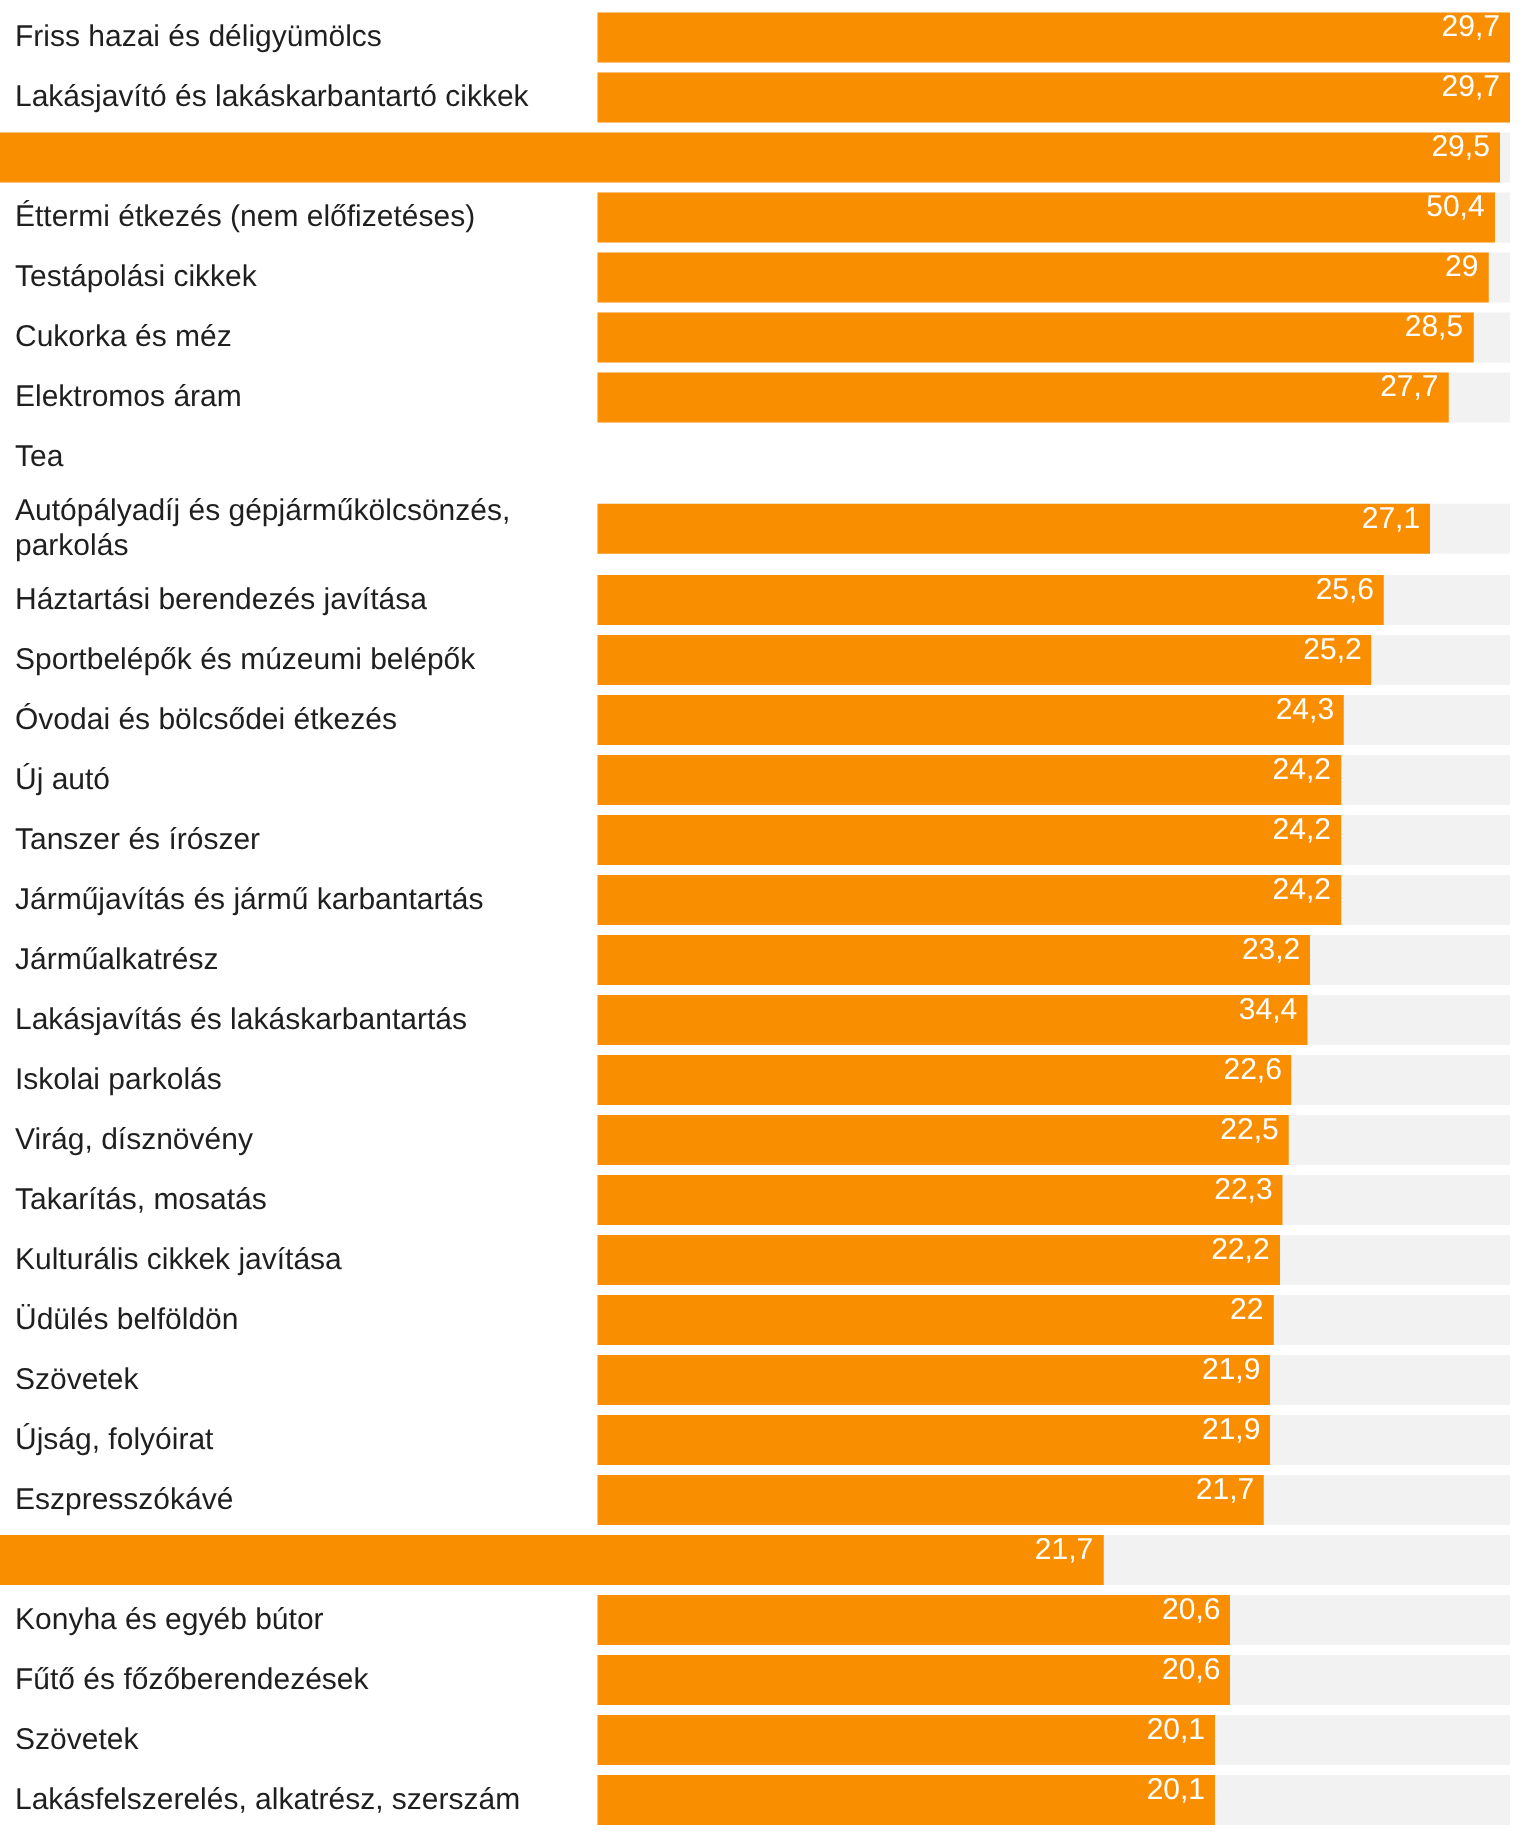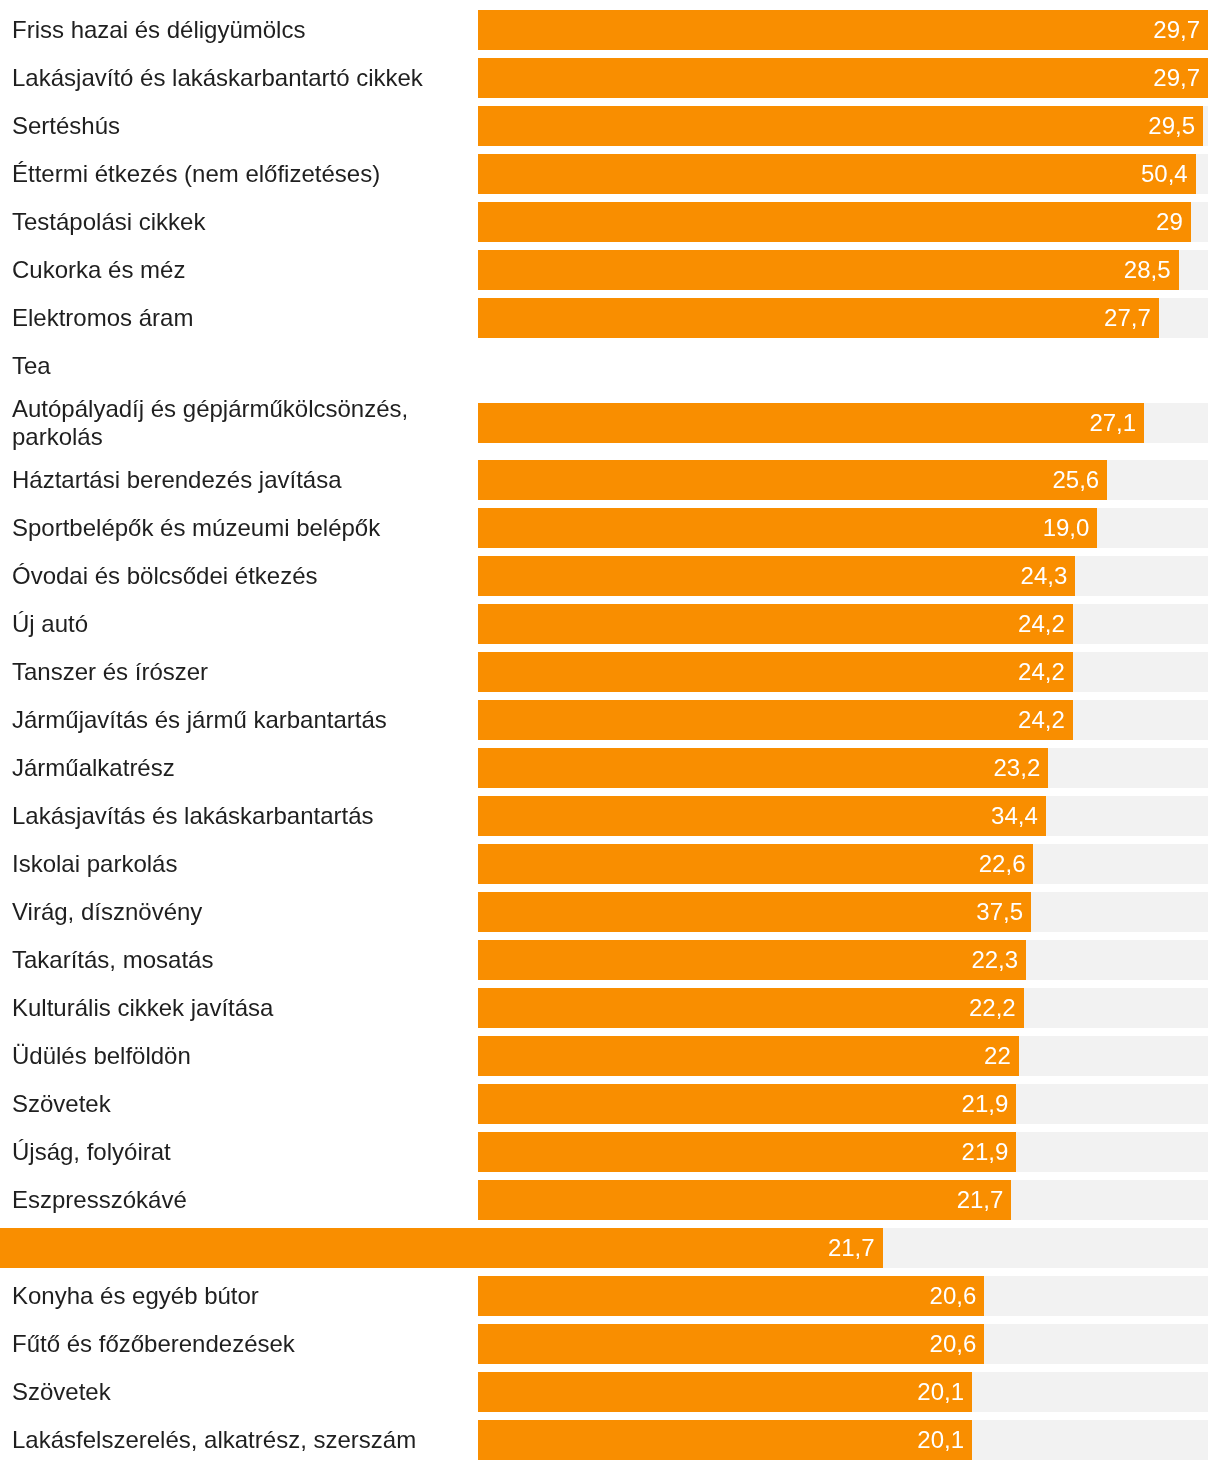--- a/index.html
+++ b/index.html
@@ -41,21 +41,20 @@
     height:40px;
     background:#f2f2f2;
     margin-right:12px;
   }
   .bar {
     position:absolute;
     left:0; top:0; bottom:0;
     width:100%;
     background:#f98e00;
     display:flex;
-    align-items:center;
     justify-content:flex-end;
     box-sizing:border-box;
     padding-right:8px;
   }
   .val {
     font-size:24px;
     line-height:1;
     color:#ffffff;
     white-space:nowrap;
   }
@@ -74,21 +73,20 @@
   </div>
   <div class="row">
    <div class="cat">Lakásjavító és lakáskarbantartó cikkek</div>
    <div class="track">
         <div class="bar" style="width:100.0%">
           <span class="val">29,7</span>
         </div>
       </div>
   </div>
   <div class="row">
-   <div class="cat">Sertéshús</div>
    <div class="track">
         <div class="bar" style="width:99.3266%">
           <span class="val">29,5</span>
         </div>
       </div>
   </div>
   <div class="row">
    <div class="cat">Éttermi étkezés (nem előfizetéses)</div>
    <div class="track">
         <div class="bar" style="width:98.3165%">
@@ -136,21 +134,21 @@
    <div class="track">
         <div class="bar" style="width:86.1953%">
           <span class="val">25,6</span>
         </div>
       </div>
   </div>
   <div class="row">
    <div class="cat">Sportbelépők és múzeumi belépők</div>
    <div class="track">
         <div class="bar" style="width:84.8485%">
-          <span class="val">19,0</span>
+          <span class="val">25,2</span>
         </div>
       </div>
   </div>
   <div class="row">
    <div class="cat">Óvodai és bölcsődei étkezés</div>
    <div class="track">
         <div class="bar" style="width:81.8182%">
           <span class="val">24,3</span>
         </div>
       </div>
@@ -200,21 +198,21 @@
    <div class="track">
         <div class="bar" style="width:76.0943%">
           <span class="val">22,6</span>
         </div>
       </div>
   </div>
   <div class="row">
    <div class="cat">Virág, dísznövény</div>
    <div class="track">
         <div class="bar" style="width:75.7576%">
-          <span class="val">37,5</span>
+          <span class="val">22,5</span>
         </div>
       </div>
   </div>
   <div class="row">
    <div class="cat">Takarítás, mosatás</div>
    <div class="track">
         <div class="bar" style="width:75.0842%">
           <span class="val">22,3</span>
         </div>
       </div>

